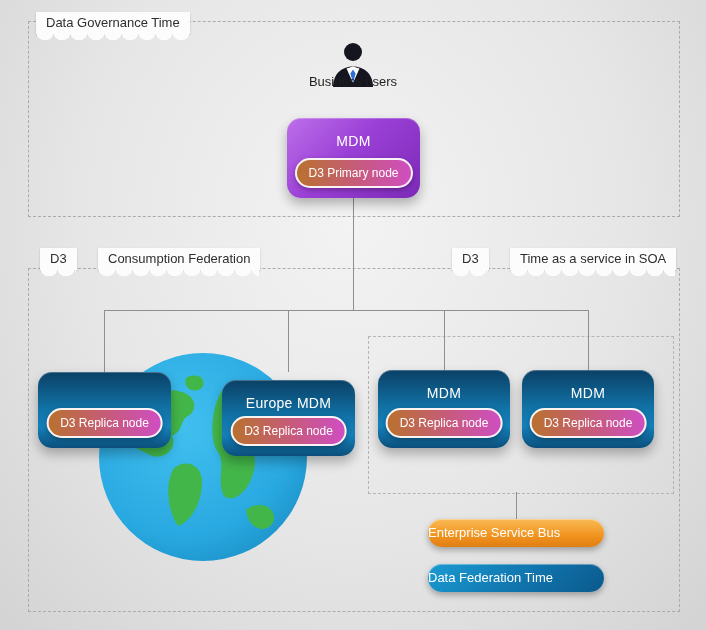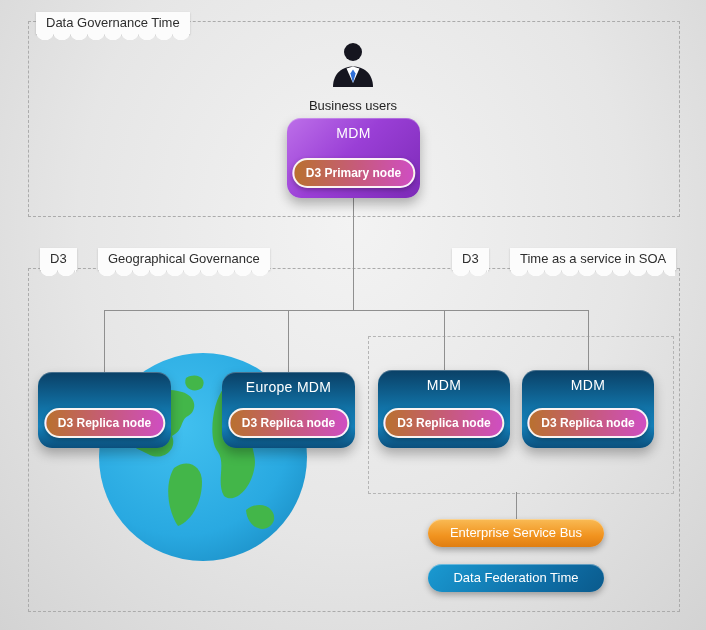--- a/index.html
+++ b/index.html
@@ -26,83 +26,82 @@
     background-size:17px 7px; background-repeat:repeat-x;
   }
   .tab-governance { left:36px; top:12px; }
   .tab-d3-left { left:40px; top:248px; }
   .tab-federation { left:98px; top:248px; }
   .tab-d3-right { left:452px; top:248px; }
   .tab-soa { left:510px; top:248px; }
 
   
   .person { position:absolute; left:329px; top:42px; width:48px; height:46px; z-index:4; }
-  .person-label { position:absolute; left:253px; top:98px; width:200px; text-align:center;
+  .person-label { position:absolute; left:253px; top:74px; width:200px; text-align:center;
     font-size:13px; color:#1f1f1f; z-index:4; }
 
   
   .line { position:absolute; background:#8f8f8f; z-index:2; }
   .line-v-primary { left:353px; top:198px; width:1px; height:112px; }
   .line-h-main    { left:104px; top:310px; width:485px; height:1px; }
   .line-v-na      { left:104px; top:310px; width:1px; height:62px; }
   .line-v-eu      { left:288px; top:310px; width:1px; height:62px; }
   .line-v-r1      { left:444px; top:310px; width:1px; height:60px; }
   .line-v-r2      { left:588px; top:310px; width:1px; height:60px; }
   .line-v-esb     { left:516px; top:492px; width:1px; height:27px; }
 
   
   .globe { position:absolute; left:98px; top:352px; width:210px; height:210px; z-index:3; }
 
   
   .node {
     position:absolute; border-radius:14px; color:#fff; text-align:center; z-index:4;
     box-shadow:0 6px 12px rgba(0,0,0,.28), inset 0 1px 0 rgba(255,255,255,.25);
   }
-  .node-title { font-size:14px; padding-top:7px; letter-spacing:.3px; }
+  .node-title { font-size:14px; padding-top:15px; letter-spacing:.3px; }
   .node-primary {
     left:287px; top:118px; width:133px; height:80px;
     background:linear-gradient(135deg,#bd6fe9 0%, #9a3fd6 45%, #7c2ab7 100%);
   }
   .node-blue { background:linear-gradient(180deg,#0a4066 0%, #1172a6 48%, #1480ba 72%, #0b4f7c 100%); }
   .node-na     { left:38px;  top:372px; width:133px; height:76px; }
-  .node-europe { left:222px; top:372px; width:133px; height:76px; }
+  .node-europe { left:222px; top:380px; width:133px; height:76px; }
   .node-r1     { left:378px; top:370px; width:132px; height:78px; }
   .node-r2     { left:522px; top:370px; width:132px; height:78px; }
 
   .pill {
     position:absolute; left:50%; transform:translateX(-50%); bottom:10px;
     height:30px; line-height:26px; box-sizing:border-box; padding:0 12px;
     border:2px solid rgba(255,255,255,.92); border-radius:16px;
     font-size:12px; white-space:nowrap; color:#fff;
     background:linear-gradient(90deg,#b9712f 0%, #c75a7e 55%, #cf4ec2 100%);
     box-shadow:0 2px 5px rgba(0,0,0,.28);
-    font-weight:bold;
   }
 
   
   .bar {
     position:absolute; left:428px; width:176px; height:28px; border-radius:14px;
-    color:#fff; font-size:13px; text-align:center; line-height:28px; z-index:4;
+    color:#fff; font-size:13px; line-height:28px; z-index:4;
     box-shadow:0 3px 6px rgba(0,0,0,.3), inset 0 1px 0 rgba(255,255,255,.35);
   }
   .bar-esb { top:519px; background:linear-gradient(180deg,#f9bb55 0%, #f1931f 60%, #e07e12 100%); }
   .bar-consumption { top:564px; background:linear-gradient(135deg,#1a9ad2 0%, #0f6ea6 65%, #0a5a8c 100%); }
 </style>
 </head>
 <body>
 
 <div class="stage">
 
   <div class="region region-governance"></div>
   <div class="region region-main"></div>
   <div class="region region-soa-inner"></div>
 
   <div class="tab tab-governance">Data Governance Time</div>
   <div class="tab tab-d3-left">D3</div>
-  <div class="tab tab-federation">Geographical Governance</div>
+  <div class="tab tab-federation">Consumption Federation</div>
   <div class="tab tab-d3-right">D3</div>
   <div class="tab tab-soa">Time as a service in SOA</div>
 
   <div class="person">
     <svg width="48" height="46" viewBox="0 0 48 46">
       <circle cx="24" cy="10" r="9" fill="#15151f"></circle>
       <path d="M4,45 C4,31 14,24.5 24,24.5 C34,24.5 44,31 44,45 Z" fill="#15151f"></path>
       <path d="M24,24.5 L17.5,26.5 L24,41 L30.5,26.5 Z" fill="#ffffff"></path>
       <path d="M24,27.5 L21.4,31.5 L24,41 L26.6,31.5 Z" fill="#2e6fd8"></path>
     </svg>

